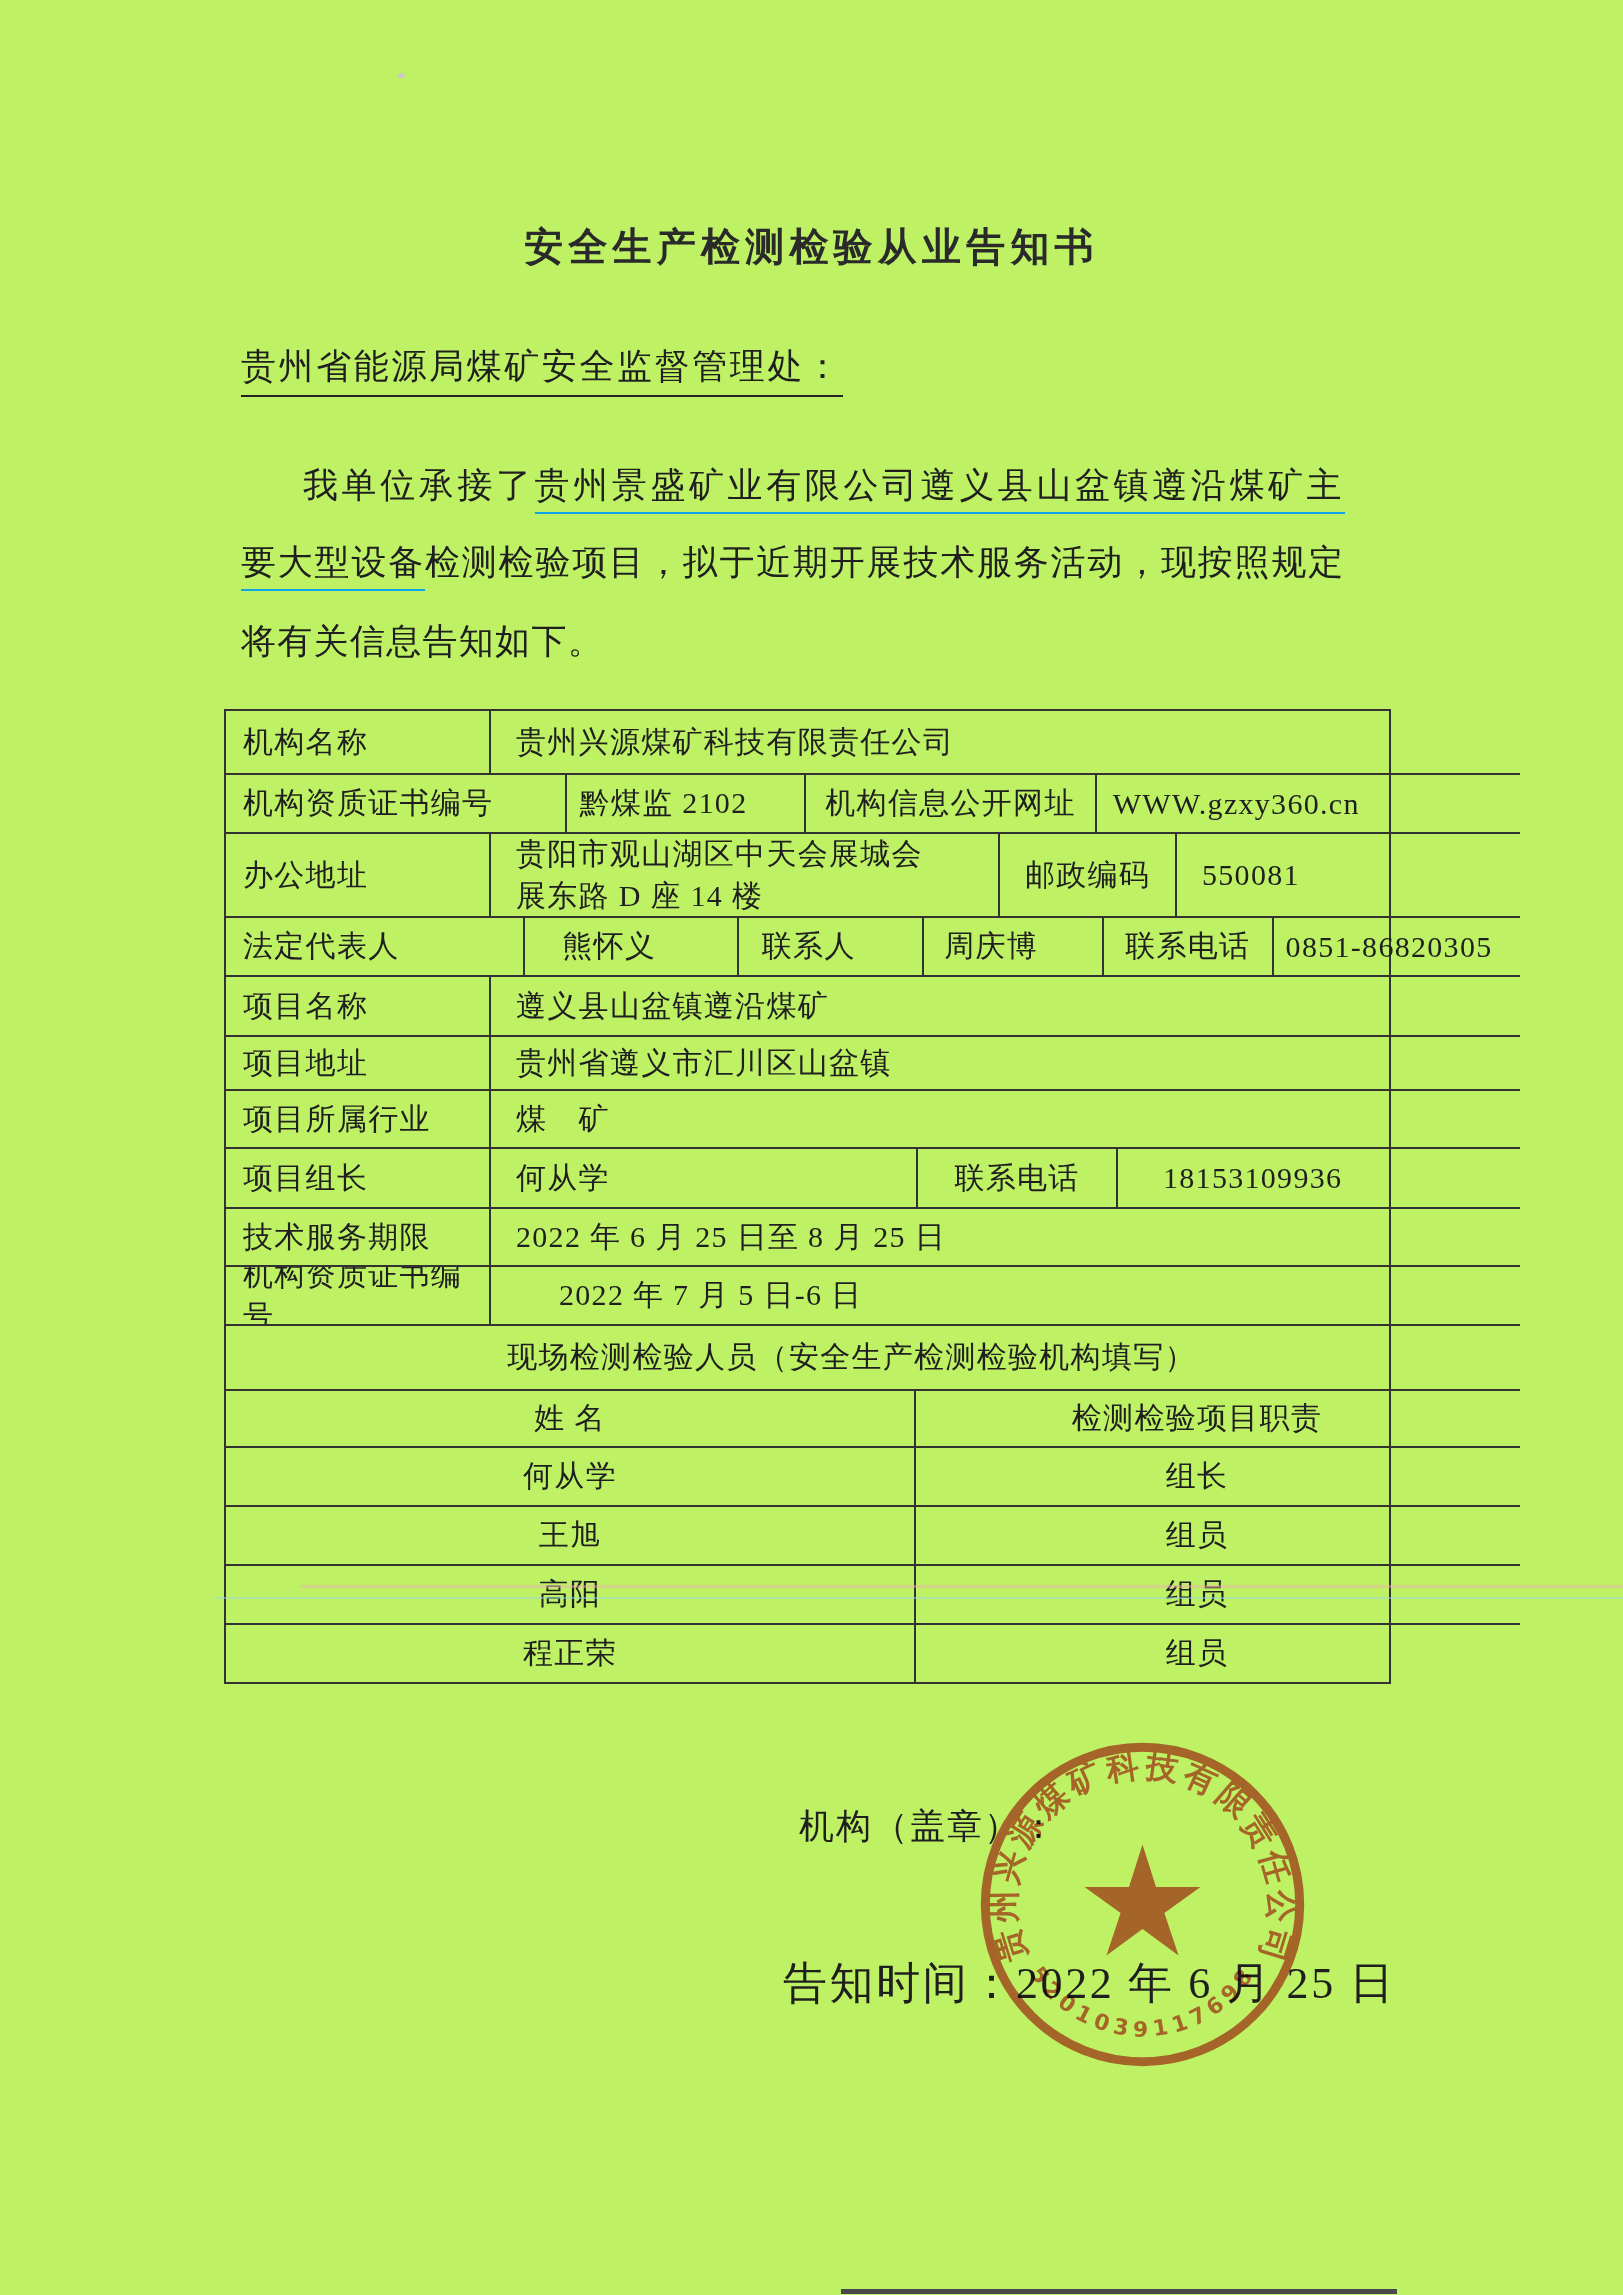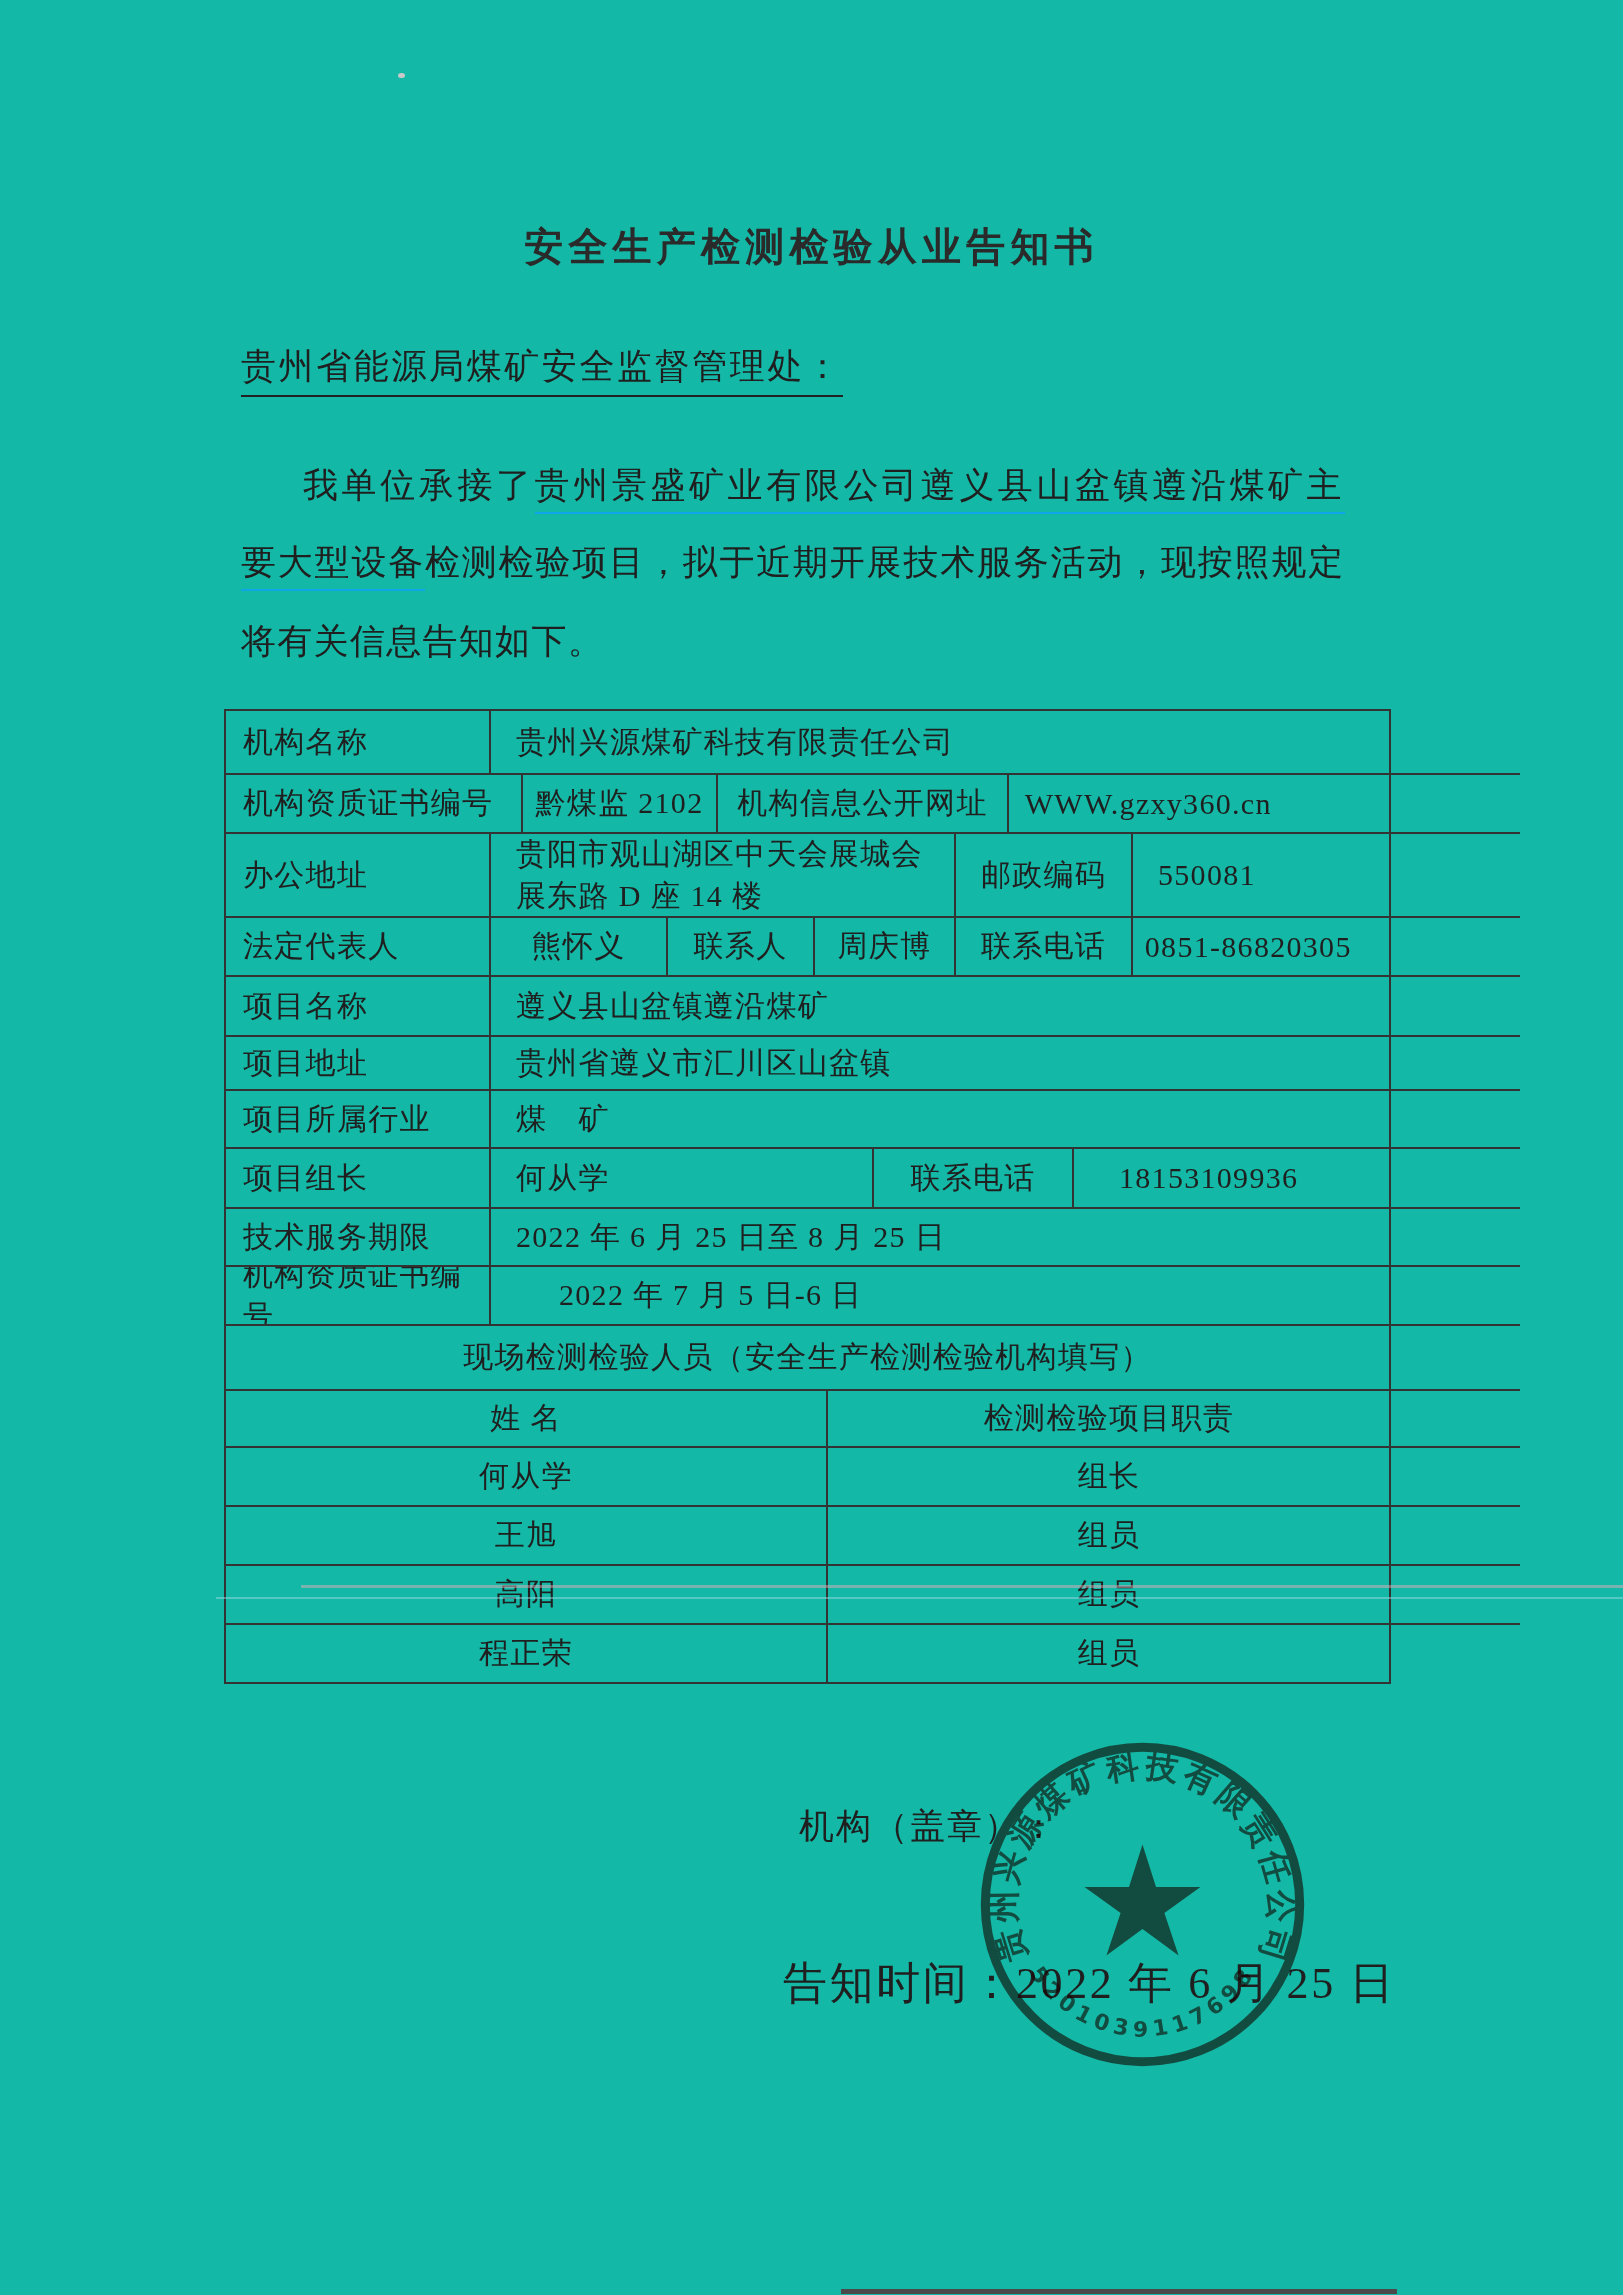--- a/index.html
+++ b/index.html
@@ -1,17 +1,17 @@
 <!DOCTYPE html>
 <html style="font-size:10.5px"><head>
 <meta charset="utf-8">
 <style>
   html,body{margin:0;padding:0;background:#e8e8e8;}
   .page{
-    position:relative;width:1623px;height:2295px;background:#14b8a6;
+    position:relative;width:1623px;height:2295px;background:#bef264;
     font-family:"Liberation Serif", serif;color:#1f1f1f;overflow:hidden;
   }
   .abs{position:absolute;}
   .title{
     left:0;top:220px;width:1623px;text-align:center;
     font-family:"DejaVu Sans", sans-serif;font-weight:bold;
     font-size:39px;letter-spacing:5.2px;color:#2a2a2a;
   }
   .addressee{
     left:241px;top:343px;font-size:35px;letter-spacing:2.6px;
@@ -31,21 +31,21 @@
   .tr{display:flex;width:1294px;box-sizing:border-box;border-top:2px solid #333;}
   .tr:first-child{border-top:none;}
   .td{
     box-sizing:border-box;border-left:2px solid #333;
     display:flex;align-items:center;font-size:30px;letter-spacing:1.3px;
     overflow:hidden;
   }
   .td:first-child{border-left:none;}
   .lab{padding-left:17px;}
   .val{padding-left:25px;}
-  .cen{justify-content:center;}
+  .cen{justify-content:center;margin-left:44px;}
   .pre{white-space:pre-line;line-height:42px;}
   
   .stamp-label{left:799px;top:1803px;font-size:35px;letter-spacing:2px;}
   .notice-time{left:783px;top:1954px;font-size:44px;letter-spacing:2.6px;}
   .seal{
     left:975px;top:1737px;width:335px;height:335px;
     opacity:.85;mix-blend-mode:multiply;
   }
   .artifact{pointer-events:none;}
   .art-pink{left:301px;top:1585px;width:1322px;height:2.6px;background:rgba(244,170,185,.45);}

